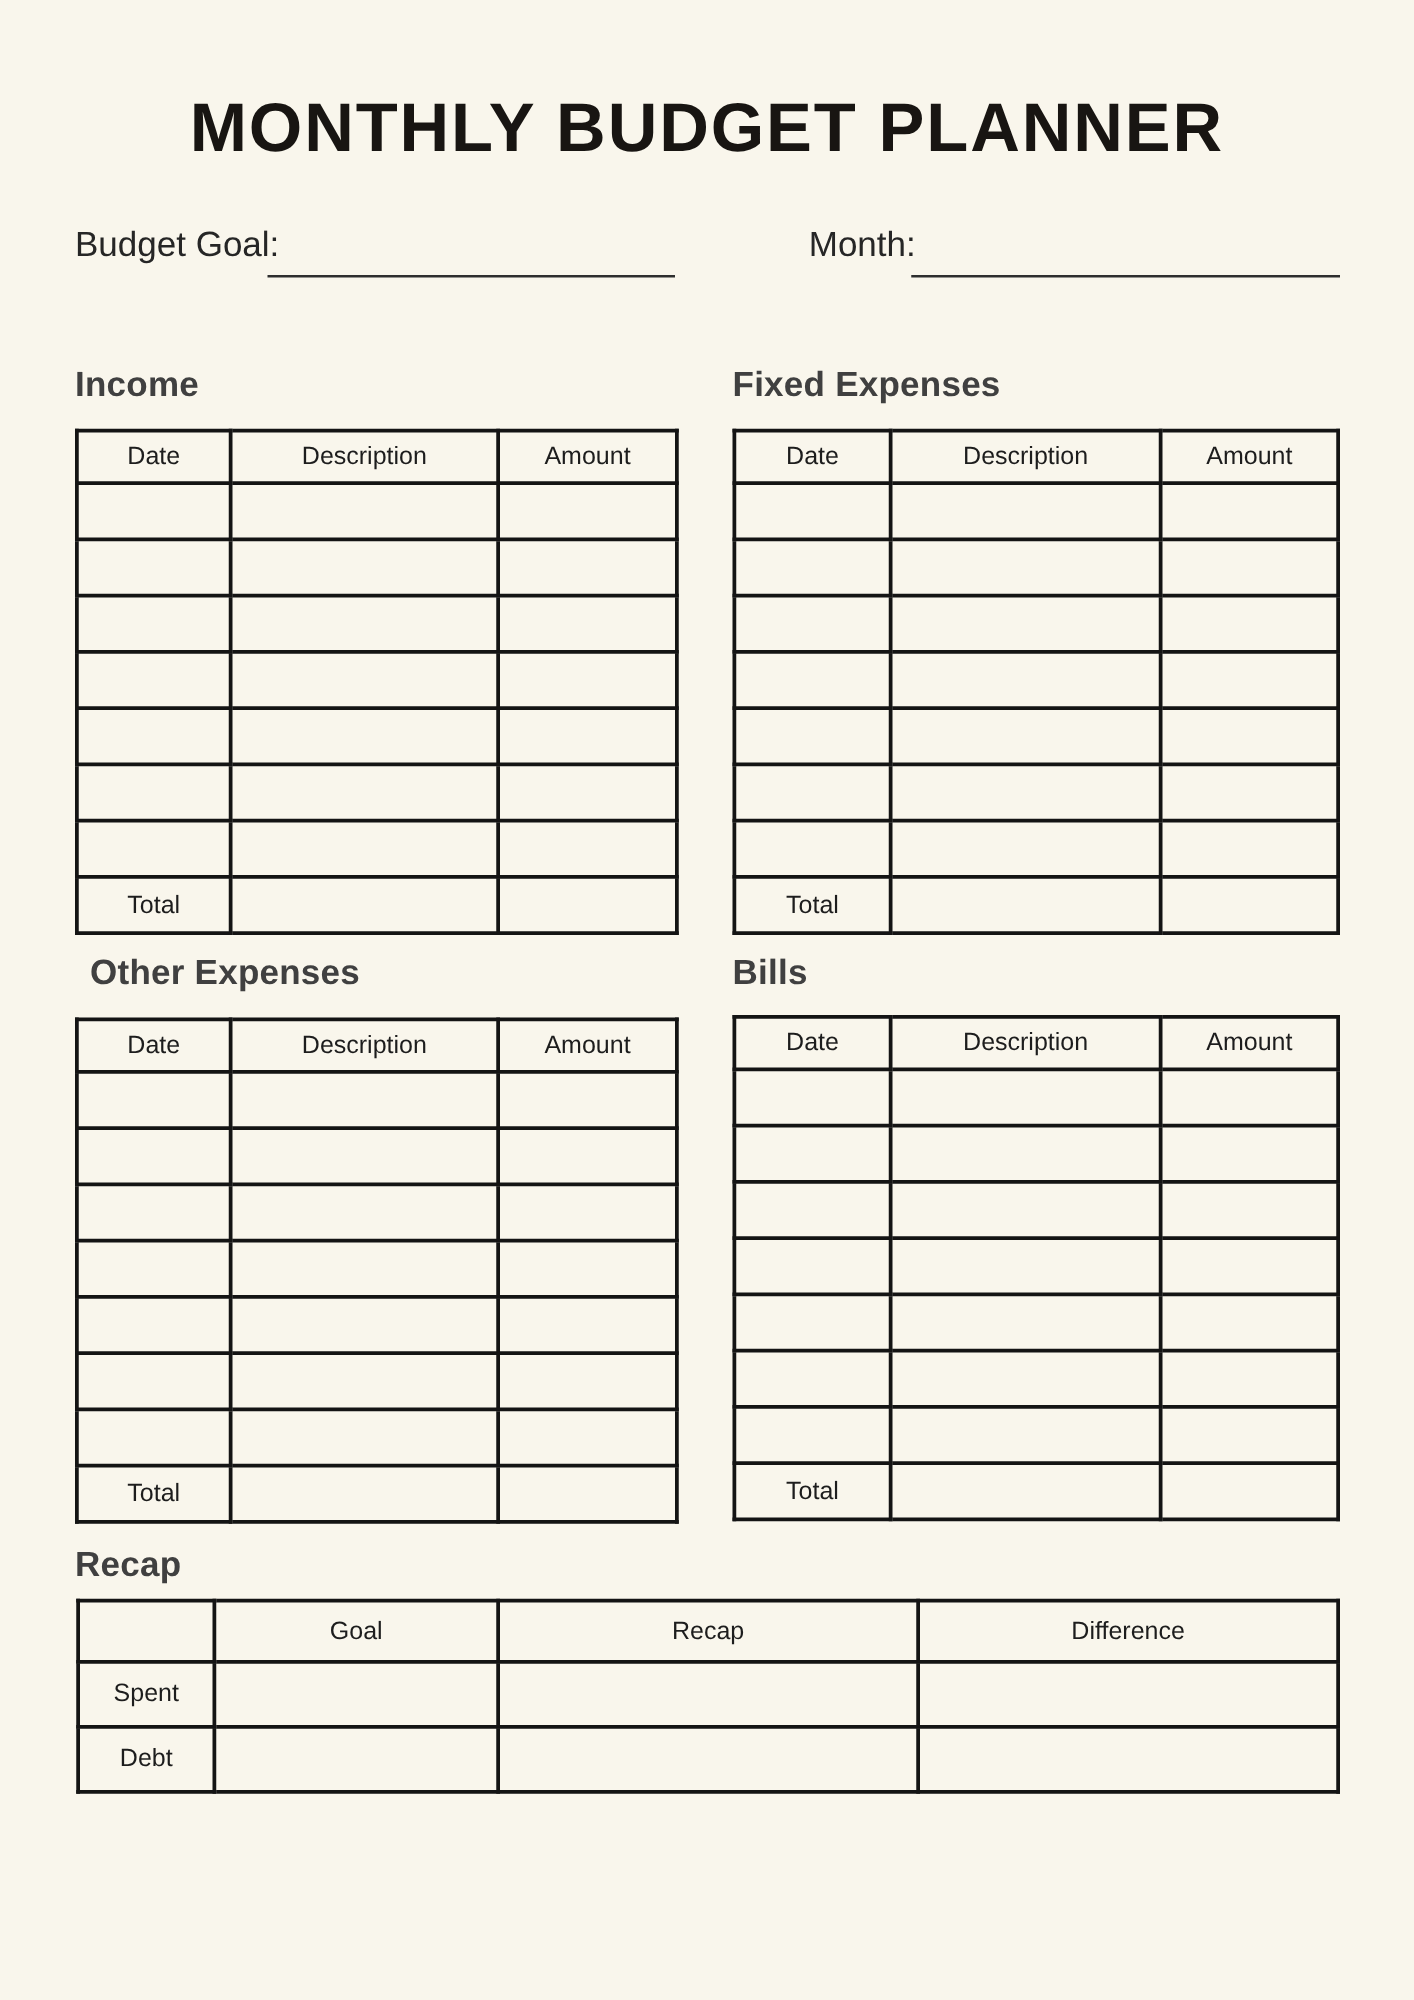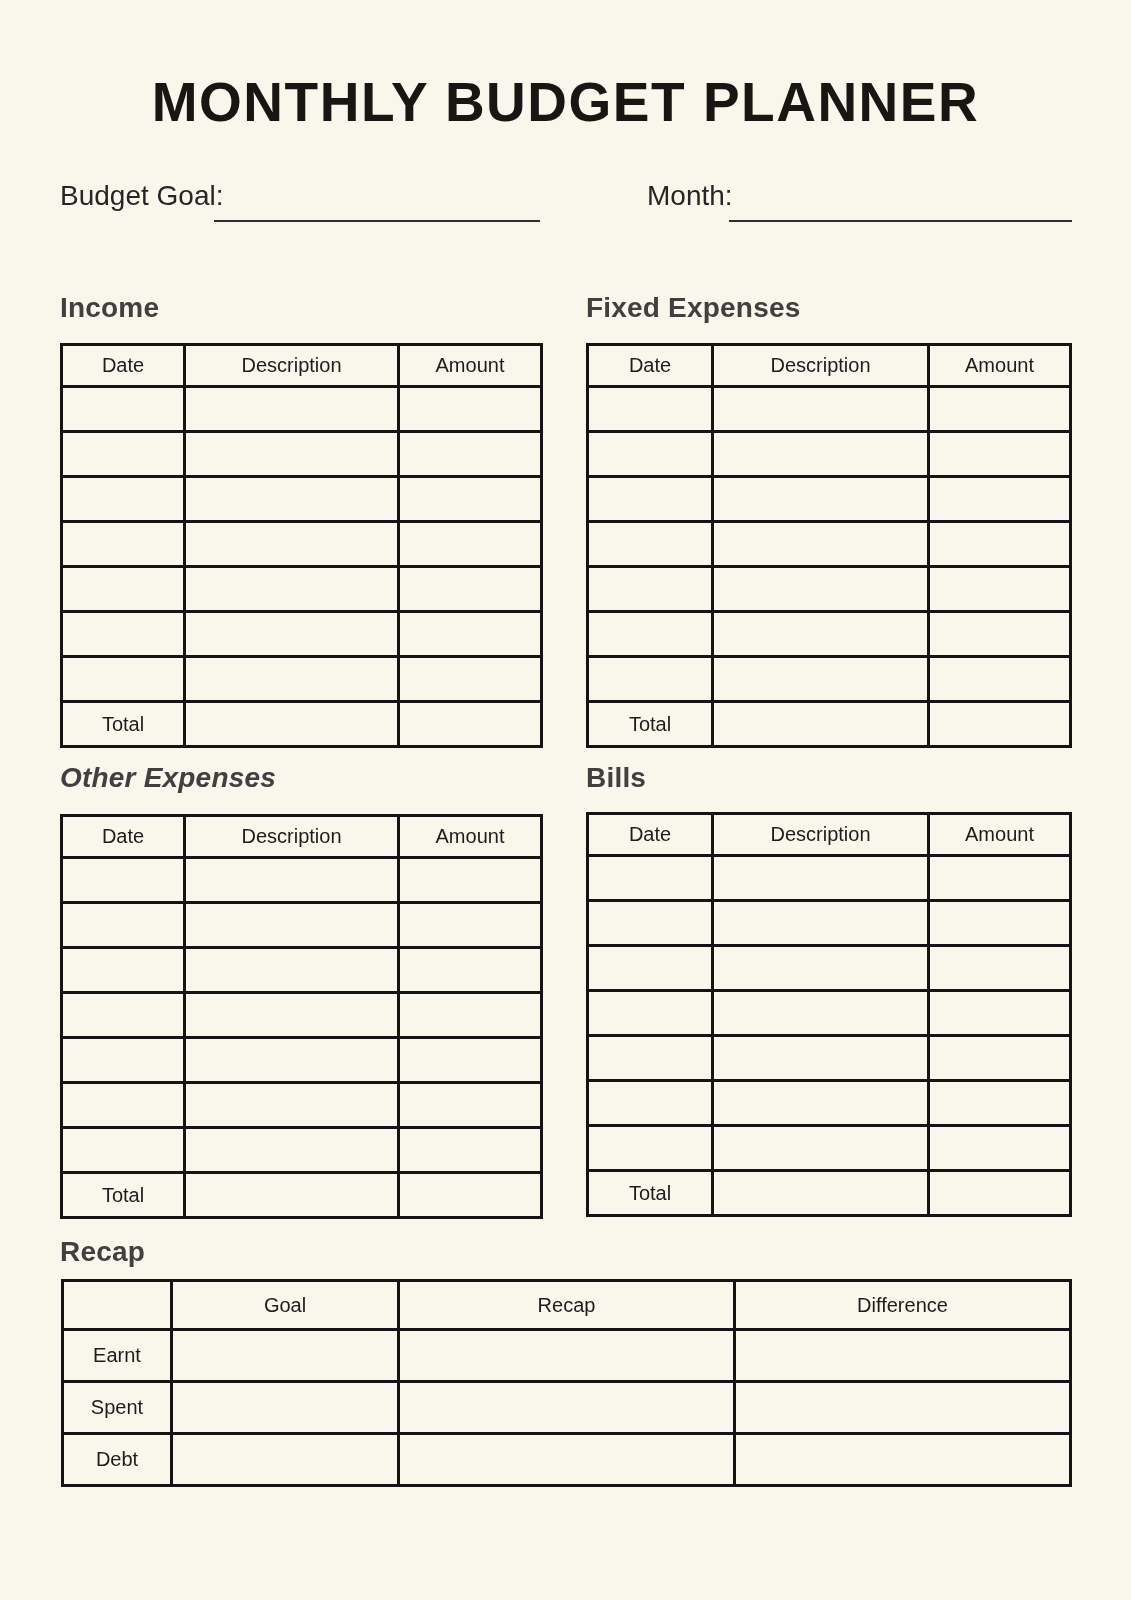--- a/index.html
+++ b/index.html
@@ -176,21 +176,21 @@
     </tbody>
   <tfoot>
     <tr>
       <td>Total</td>
       <td></td>
       <td></td>
     </tr>
   </tfoot>
 </table>
 
-<h2 class="sec-h" style="left:60px; top:764px;font-style:italic;">Other Expenses</h2>
+<h2 class="sec-h" style="left:72px; top:764px;">Other Expenses</h2>
 <table class="etable" style="left:60px; top:814px; width:483px;">
   <colgroup>
       <col style="width:123px">
       <col style="width:214px">
       <col>
     </colgroup>
   <thead>
     <tr>
       <th>Date</th>
       <th>Description</th>
@@ -314,26 +314,20 @@
   <thead>
     <tr>
       <th></th>
       <th>Goal</th>
       <th>Recap</th>
       <th>Difference</th>
     </tr>
   </thead>
   <tbody>
     <tr>
-      <th>Earnt</th>
-      <td></td>
-      <td></td>
-      <td></td>
-    </tr>
-    <tr>
       <th>Spent</th>
       <td></td>
       <td></td>
       <td></td>
     </tr>
     <tr>
       <th>Debt</th>
       <td></td>
       <td></td>
       <td></td>

